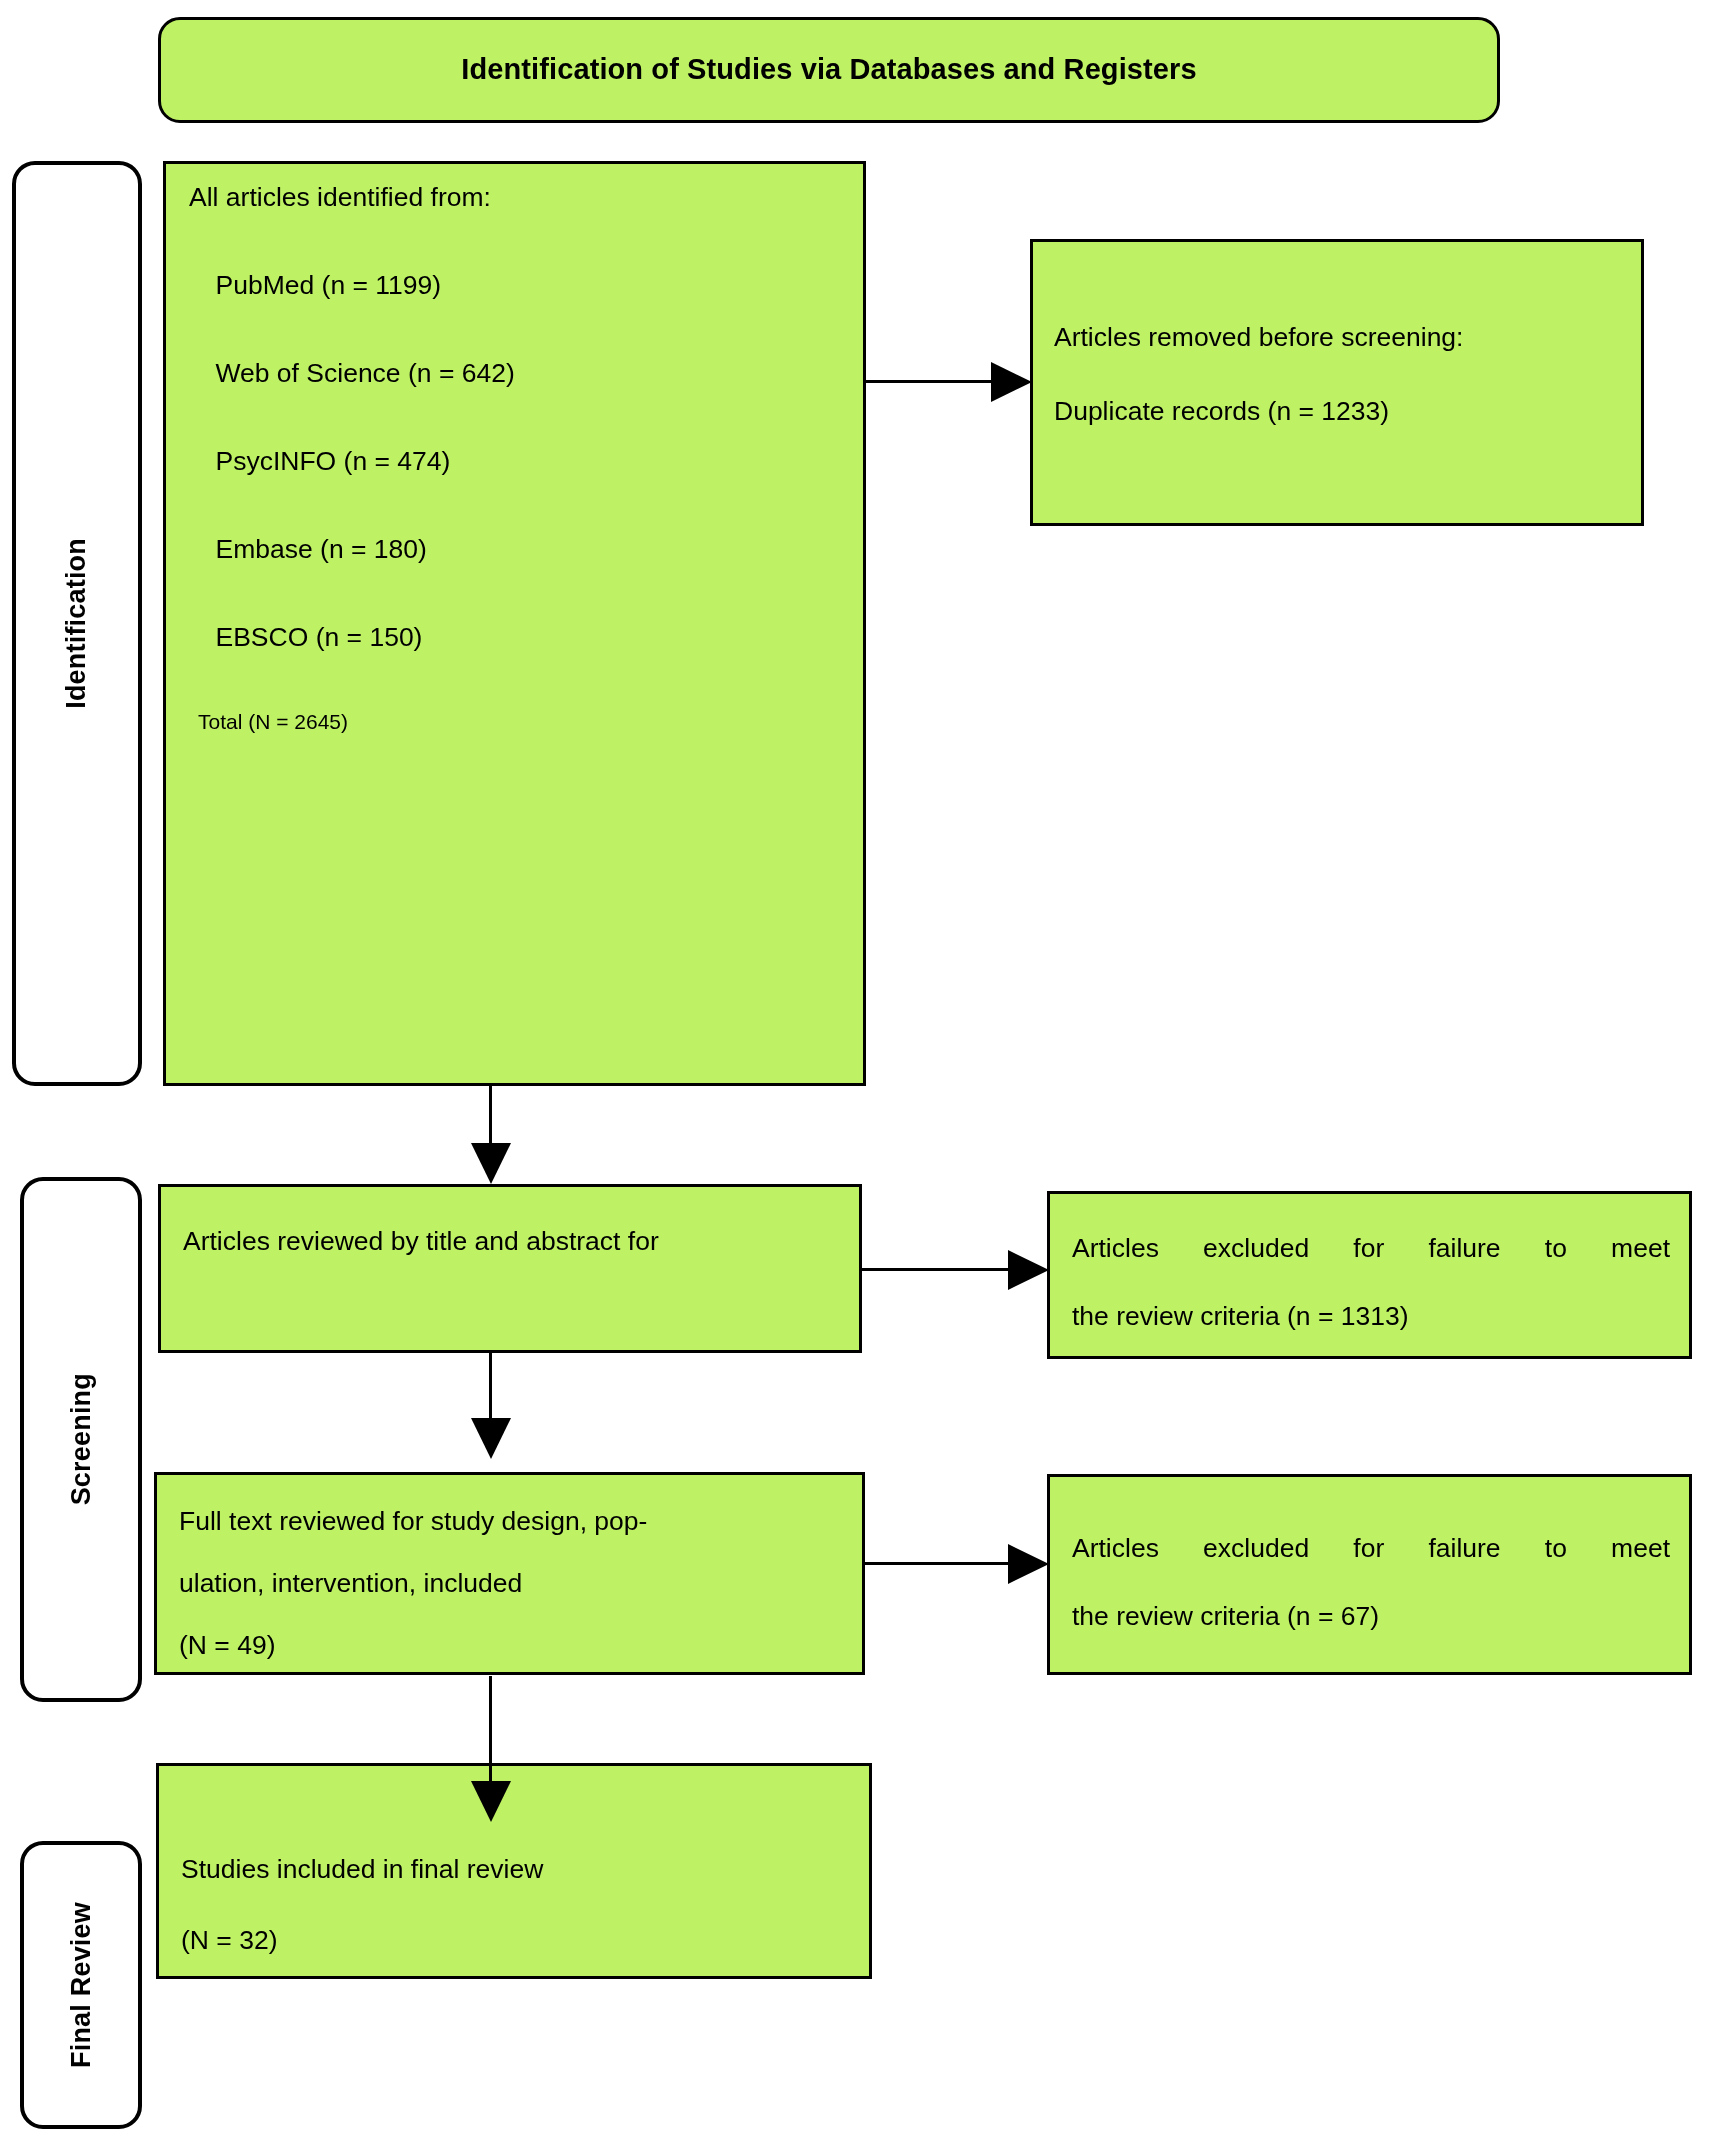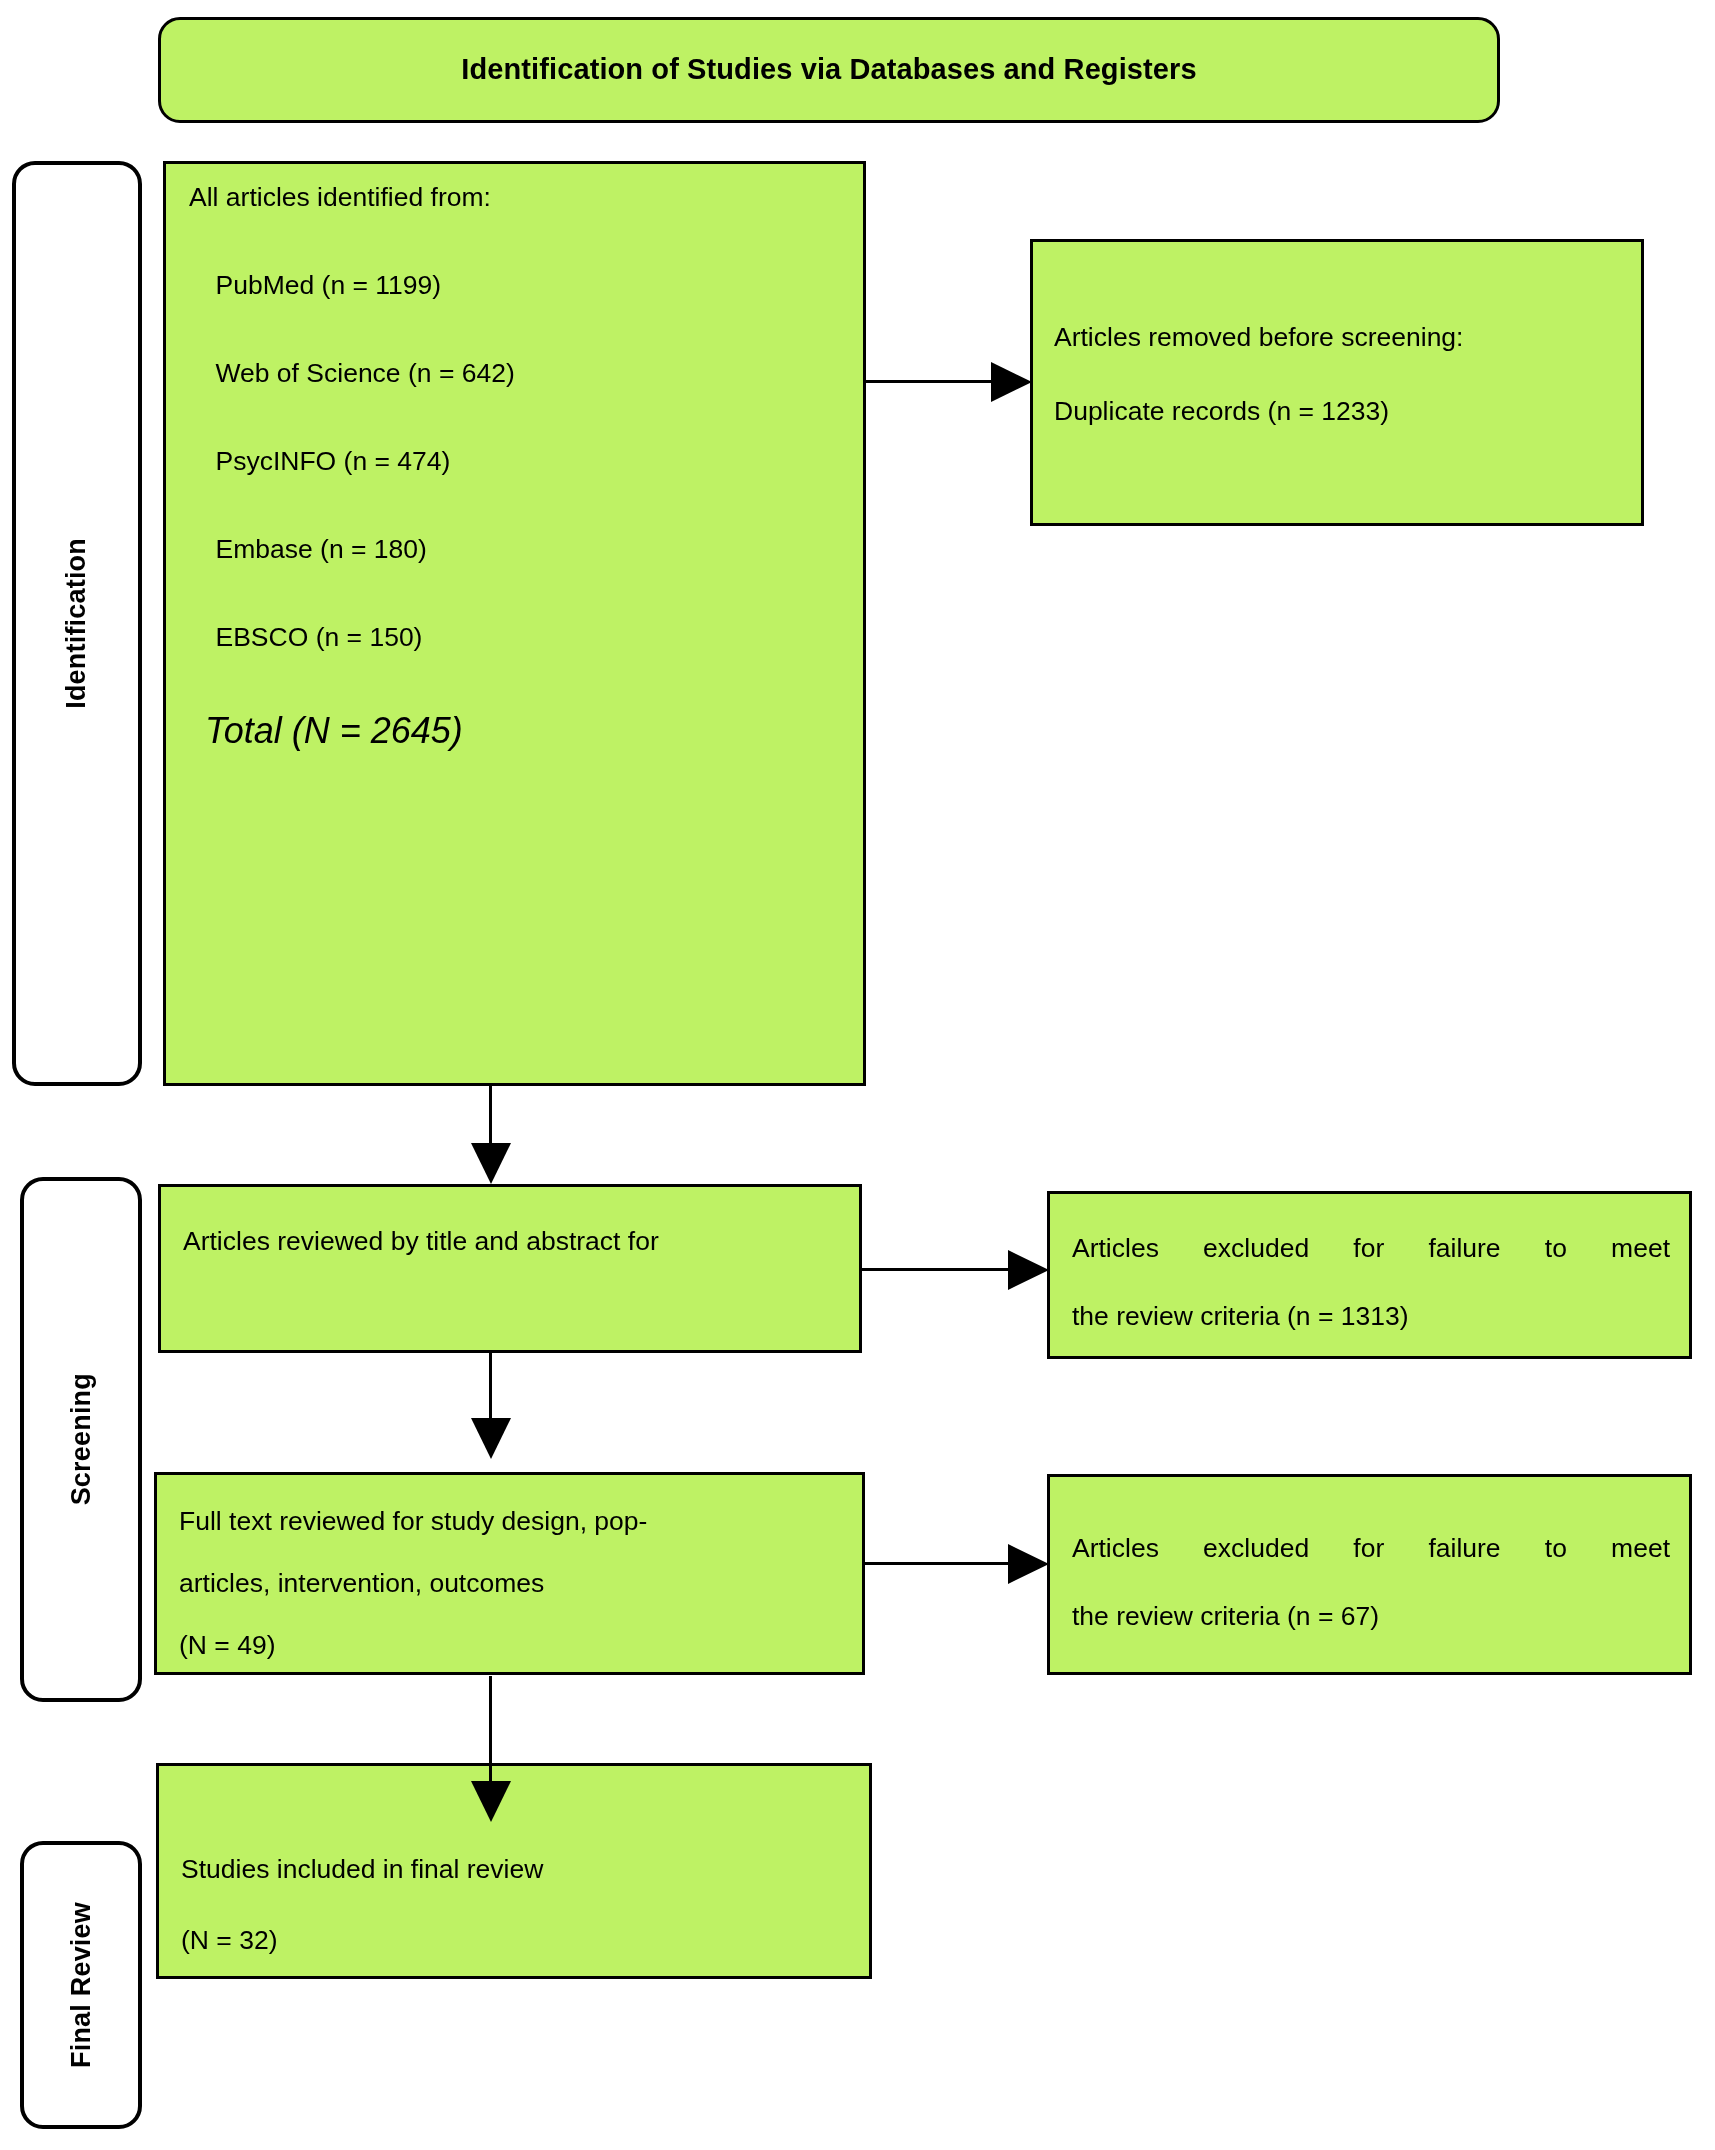--- a/index.html
+++ b/index.html
@@ -90,24 +90,23 @@
     margin: 0;
     padding: 0;
     list-style: none;
   }
   #identification-box .src-list li {
     font-size: 26.5px;
     margin-left: 26.5px;
     margin-top: 57px;
   }
   #identification-box .src-total {
-    font-size: 36px;
-    margin-left: 16px;
+    font-size: 21px;
+    margin-left: 9px;
     margin-top: 57px;
-    font-style: italic;
   }
 
   
   #removed-box {
     left: 1030px;
     top: 239px;
     width: 614px;
     height: 287px;
     padding: 80px 17px 16px 21px;
   }
@@ -248,21 +247,21 @@
     <div class="line">Articles reviewed by title and abstract for</div>
   </div>
 
   <div class="box content" id="excluded-box-1">
     <div class="line just">Articles excluded for failure to meet</div>
     <div class="line">the review criteria (n = 1313)</div>
   </div>
 
   <div class="box content" id="fulltext-box">
     <div class="line">Full text reviewed for study design, pop-</div>
-    <div class="line">articles, intervention, outcomes</div>
+    <div class="line">ulation, intervention, included</div>
     <div class="line">(N = 49)</div>
   </div>
 
   <div class="box content" id="excluded-box-2">
     <div class="line just">Articles excluded for failure to meet</div>
     <div class="line">the review criteria (n = 67)</div>
   </div>
 
   <div class="box content" id="final-review-box">
     <div class="line">Studies included in final review</div>

